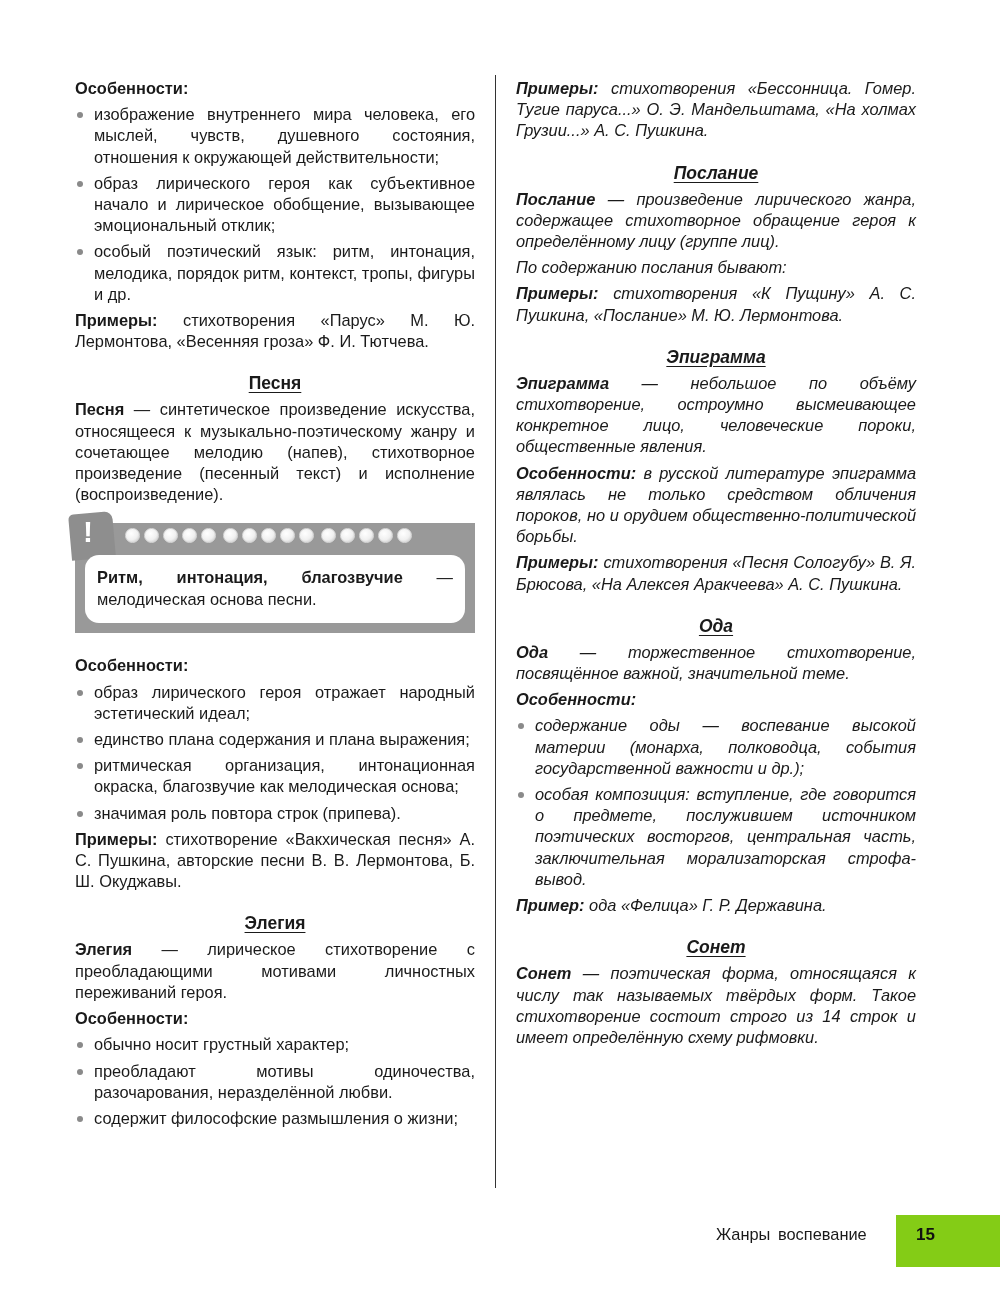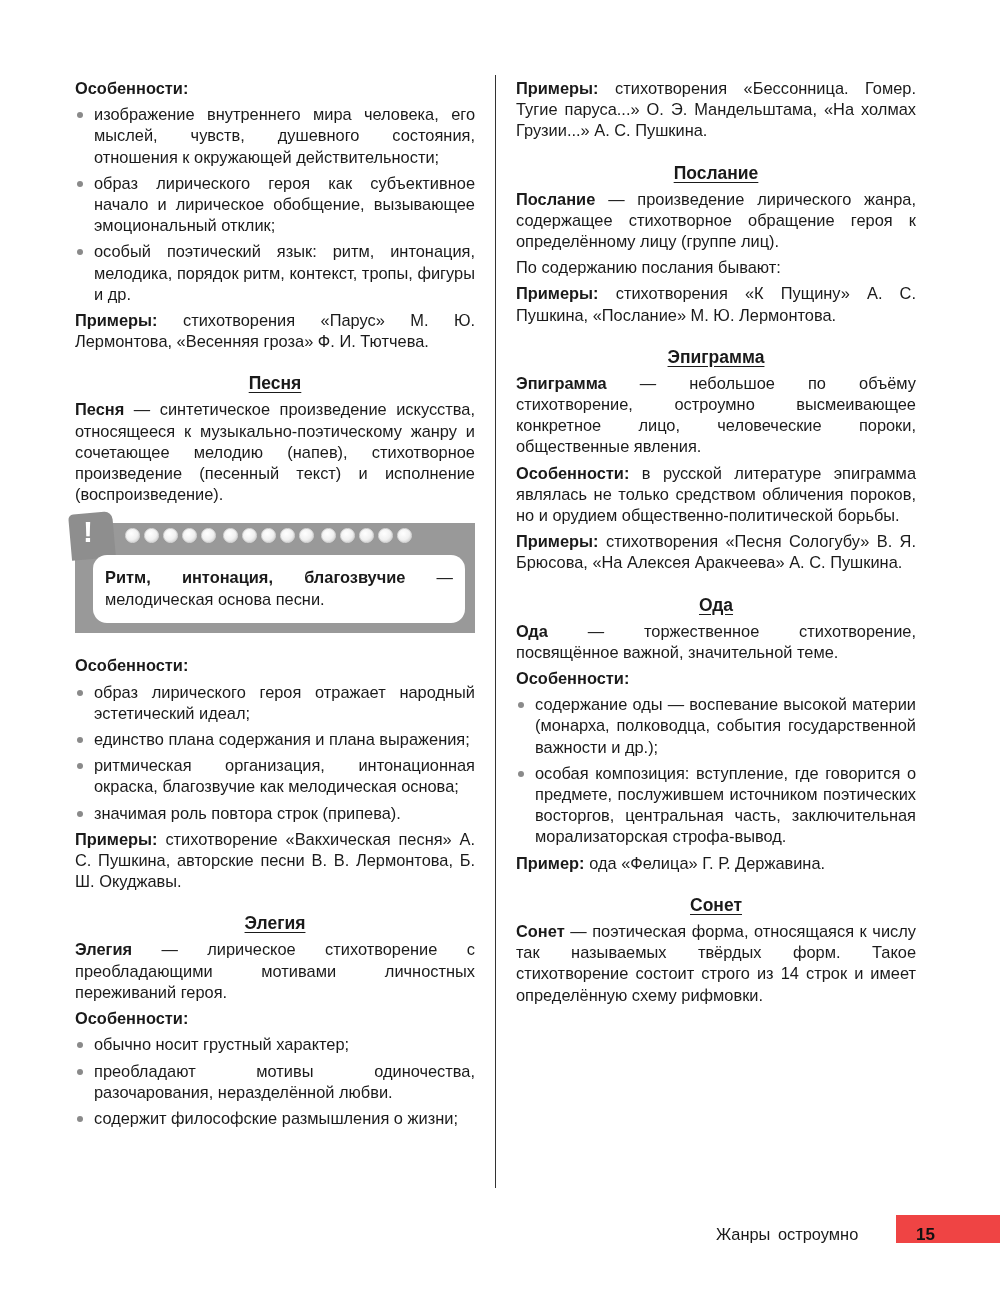--- a/index.html
+++ b/index.html
@@ -6,21 +6,21 @@
     body {
       width: 1000px; height: 1312px; position: relative; overflow: hidden;
       font-family: "Liberation Sans", "DejaVu Sans", sans-serif;
       color: #1a1a1a;
     }
     .col {
       position: absolute; top: 78px; width: 400px;
       font-size: 16.4px; line-height: 21.2px;
     }
     .col.left { left: 75px; }
-    .col.right { left: 516px; }
+    .col.right { left: 516px; font-style: italic; }
     .divider {
       position: absolute; left: 495px; top: 75px; width: 1px; height: 1113px;
       background: #333;
     }
     p { margin: 0 0 5px 0; text-align: justify; text-align-last: left; }
     .label { font-weight: bold; margin: 0 0 5px 0; }
     .b { font-weight: bold; }
     ul { list-style: none; margin: 0 0 5px 0; padding: 0; }
     ul li {
       position: relative; padding-left: 19px; margin-bottom: 5px;
@@ -50,31 +50,31 @@
     .callout .dots {
       position: absolute; left: 50px; top: 5px; height: 16px; display: flex; gap: 4px;
     }
     .callout .dot {
       width: 15px; height: 15px; border-radius: 50%;
       background: radial-gradient(circle at 40% 35%, #ffffff 0%, #f0f0f0 55%, #bdbdbd 100%);
       border: 1px solid #d9d9d9; box-sizing: border-box;
     }
     .callout .dot.gap { margin-left: 3px; }
     .callout .inner {
-      position: absolute; left: 18px; top: 32px; right: 10px; height: 68px;
+      position: absolute; left: 10px; top: 32px; right: 10px; height: 68px;
       background: #ffffff; border-radius: 14px; box-sizing: border-box;
       padding: 12px 12px 0 12px; font-size: 16.4px; line-height: 21.2px;
     }
     .footer-text {
       position: absolute; left: 716px; top: 1225px; font-size: 16.4px; color: #1a1a1a;
       word-spacing: 3px;
     }
     .page-box {
-      position: absolute; left: 896px; top: 1215px; width: 104px; height: 28px;
-      background: #ef4444;
+      position: absolute; left: 896px; top: 1215px; width: 104px; height: 52px;
+      background: #84cc16;
     }
     .page-num {
       position: absolute; left: 20px; top: 10px; font-weight: bold; font-size: 17px;
       color: #111;
     }
   </style>
 </head>
 <body>
 
 <div class="col left">
@@ -154,16 +154,16 @@
   <ul>
     <li>содержание оды — воспевание высокой материи (монарха, полководца, события государственной важности и др.);</li>
     <li>особая композиция: вступление, где говорится о предмете, послужившем источником поэтических восторгов, центральная часть, заключительная морализаторская строфа-вывод.</li>
   </ul>
   <p><span class="b">Пример:</span><span> ода «Фелица» Г. Р. Державина.</span></p>
 
   <h2>Сонет</h2>
   <p><span class="b">Сонет</span><span> — поэтическая форма, относящаяся к числу так называемых твёрдых форм. Такое стихотворение состоит строго из 14 строк и имеет определённую схему рифмовки.</span></p>
 </div>
 
-<div class="footer-text">Жанры остроумно</div>
+<div class="footer-text">Жанры воспевание</div>
 <div class="page-box">
   <span class="page-num">15</span>
 </div>
 
 </body></html>

